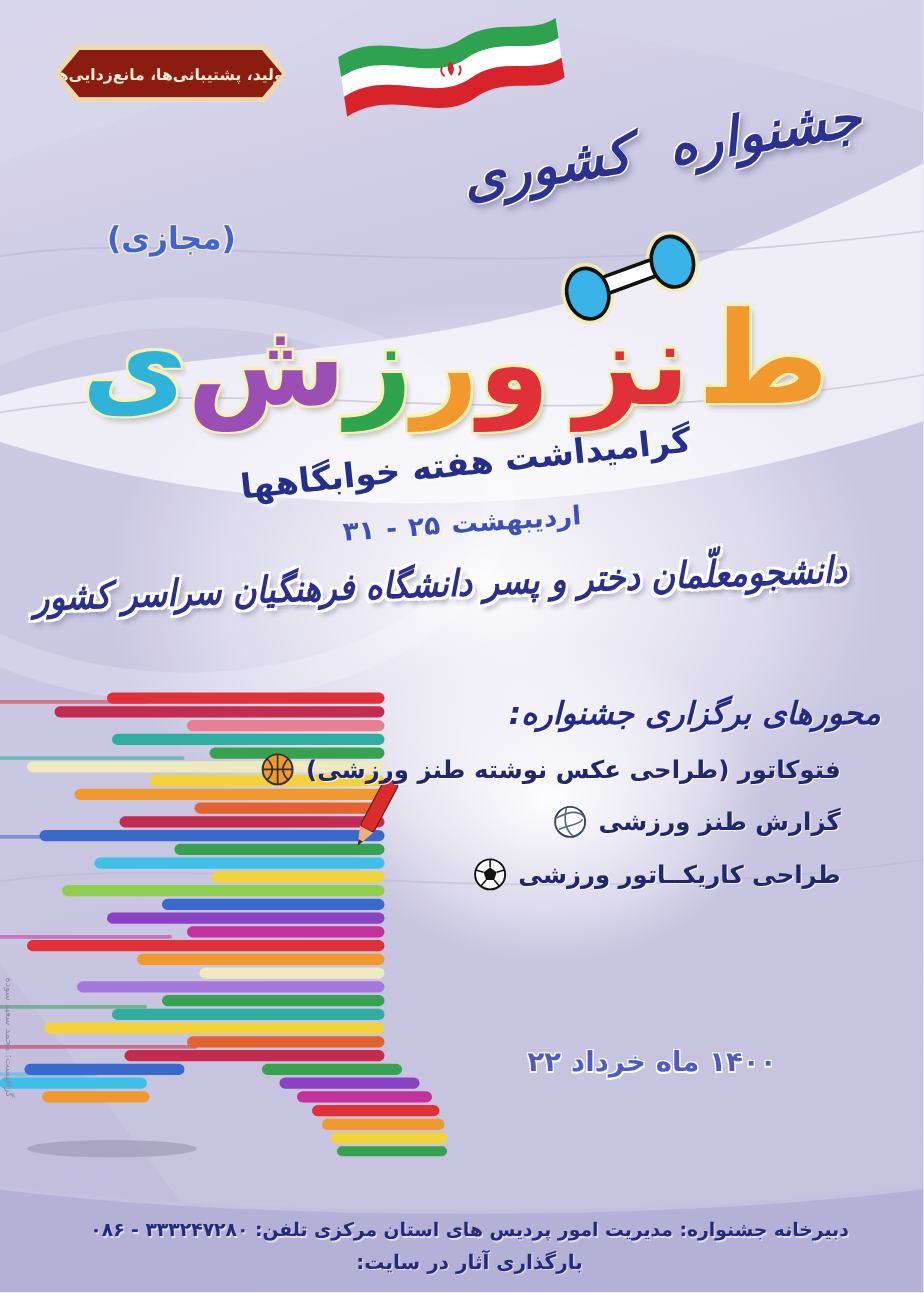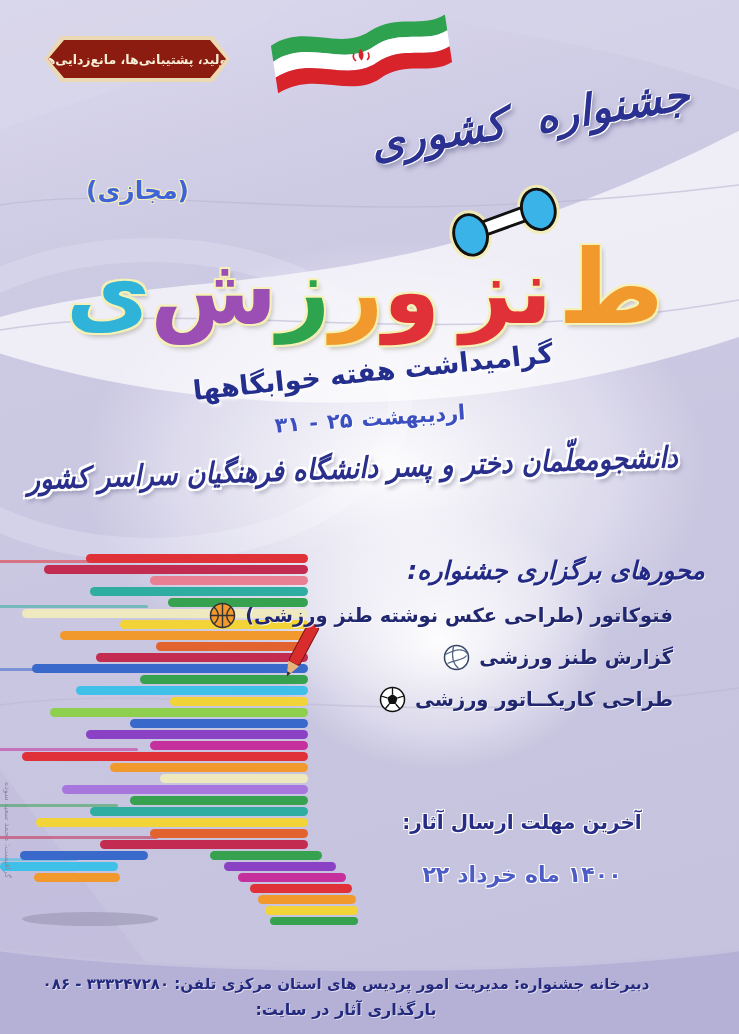--- a/index.html
+++ b/index.html
@@ -75,21 +75,21 @@
 
   
   .runner{left:-2px;top:548px;z-index:4;}
 
   
   .credit{left:3px;top:782px;z-index:6;writing-mode:vertical-rl;font-size:8px;color:#8a87a5;letter-spacing:1px;}
 
   
   .footer-curve{left:0;bottom:0;z-index:8;}
   .footer{left:0;bottom:0;width:692px;height:74px;z-index:9;display:flex;flex-direction:column;
-    align-items:center;justify-content:center;gap:7px;}
+    align-items:center;justify-content:center;gap:7px;padding-left:30px;}
   .f1{color:#232a7e;font-size:15px;font-weight:bold;white-space:nowrap;
     text-shadow:1px 1px 0 rgba(255,255,255,.55);}
   .f2{display:flex;direction:rtl;align-items:center;gap:10px;color:#232a7e;font-size:16px;font-weight:bold;
     text-shadow:1px 1px 0 rgba(255,255,255,.55);}
   .f2 .url{font-size:17px;color:#1b2270;direction:ltr;}
 </style>
 </head>
 <body>
 
 <div class="poster">
@@ -261,21 +261,20 @@
     </g>
     <ellipse cx="92" cy="371" rx="68" ry="7" fill="#8f8ca8" opacity="0.5"></ellipse>
     <g transform="rotate(28 306 96)">
       <rect x="300" y="74" width="12" height="44" rx="3" fill="#d92c2c" stroke="#7a1414" stroke-width="1"></rect>
       <polygon points="300,118 312,118 306,133" fill="#e8b27d"></polygon>
       <polygon points="304,128 308,128 306,133" fill="#333333"></polygon>
     </g>
   </svg>
 
   <div class="abs deadline">
-    <div class="deadline-label">آخرین مهلت ارسال آثار:</div>
     <div class="deadline-date">
       <span>۲۲</span>
       <span>خرداد</span>
       <span>ماه</span>
       <span>۱۴۰۰</span>
     </div>
   </div>
 
   <div class="abs credit">گرافیست: محمد سعید سوده</div>
 

